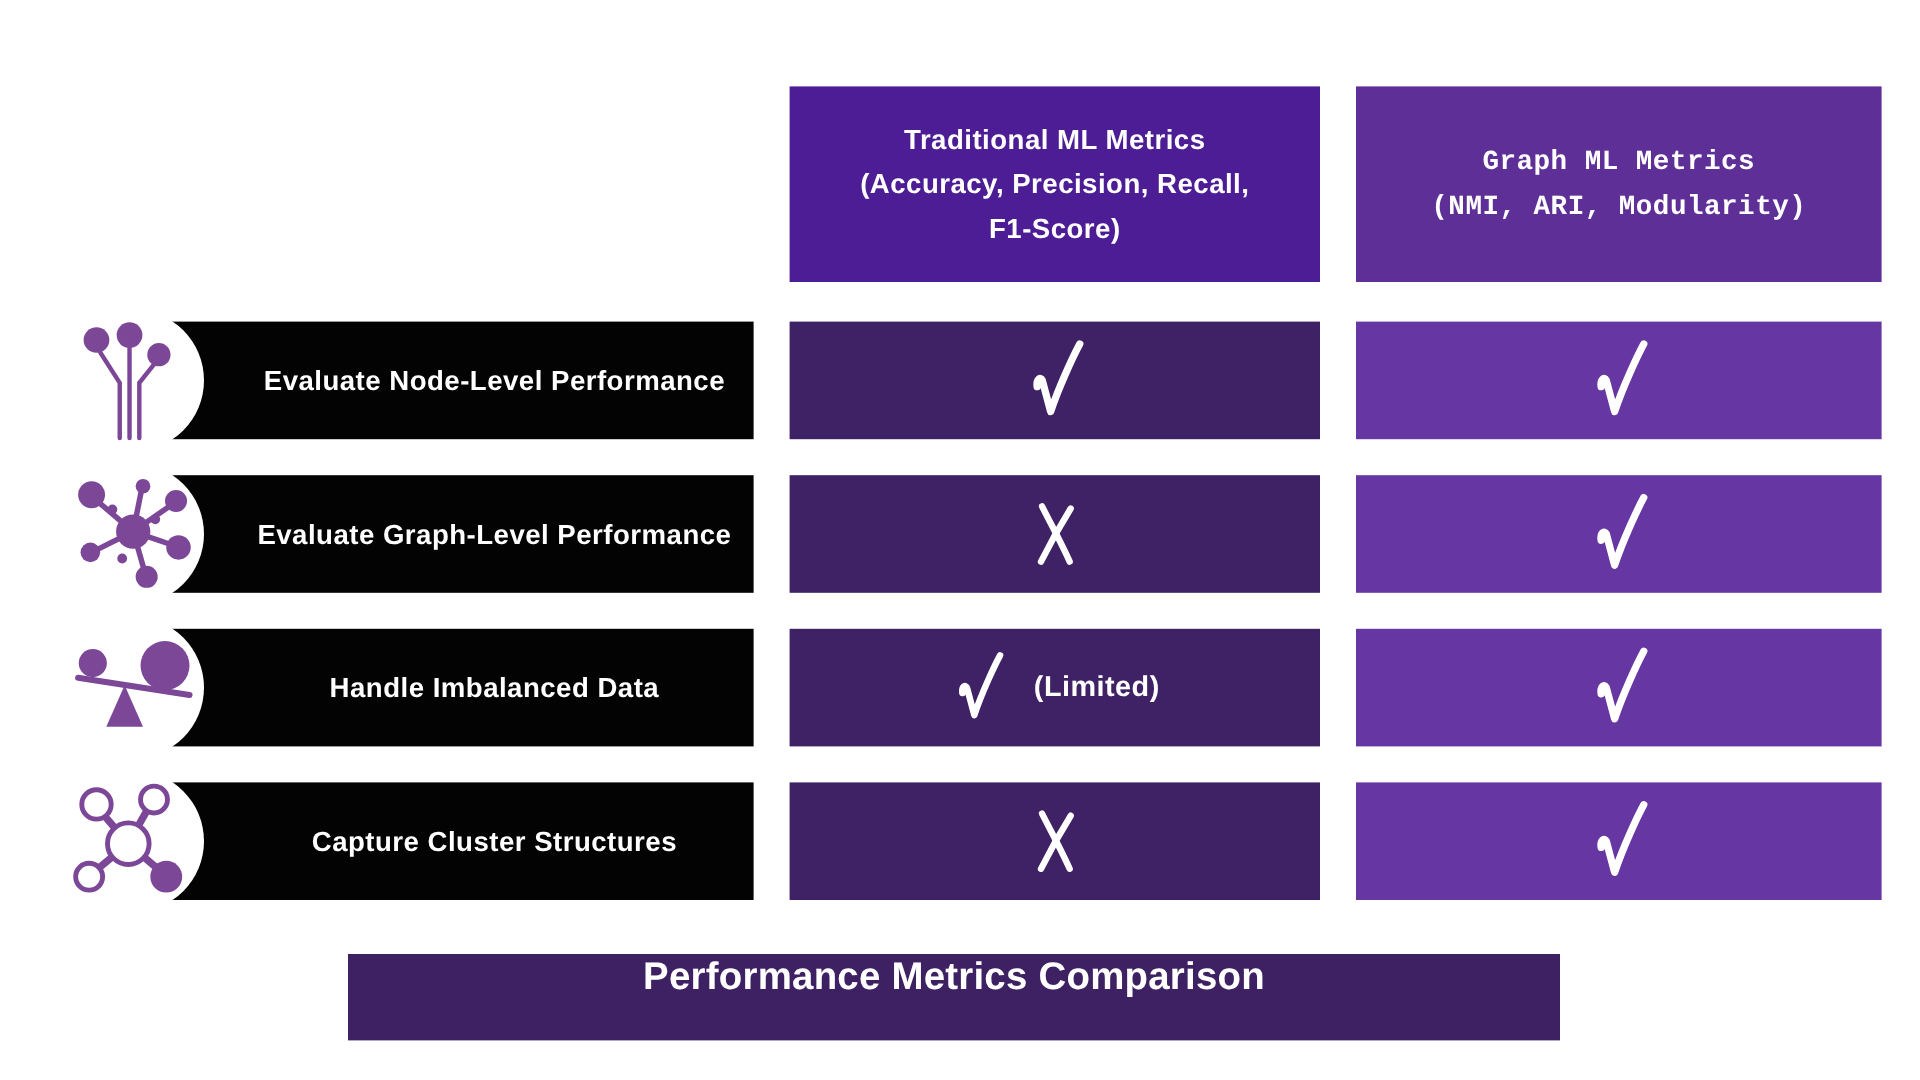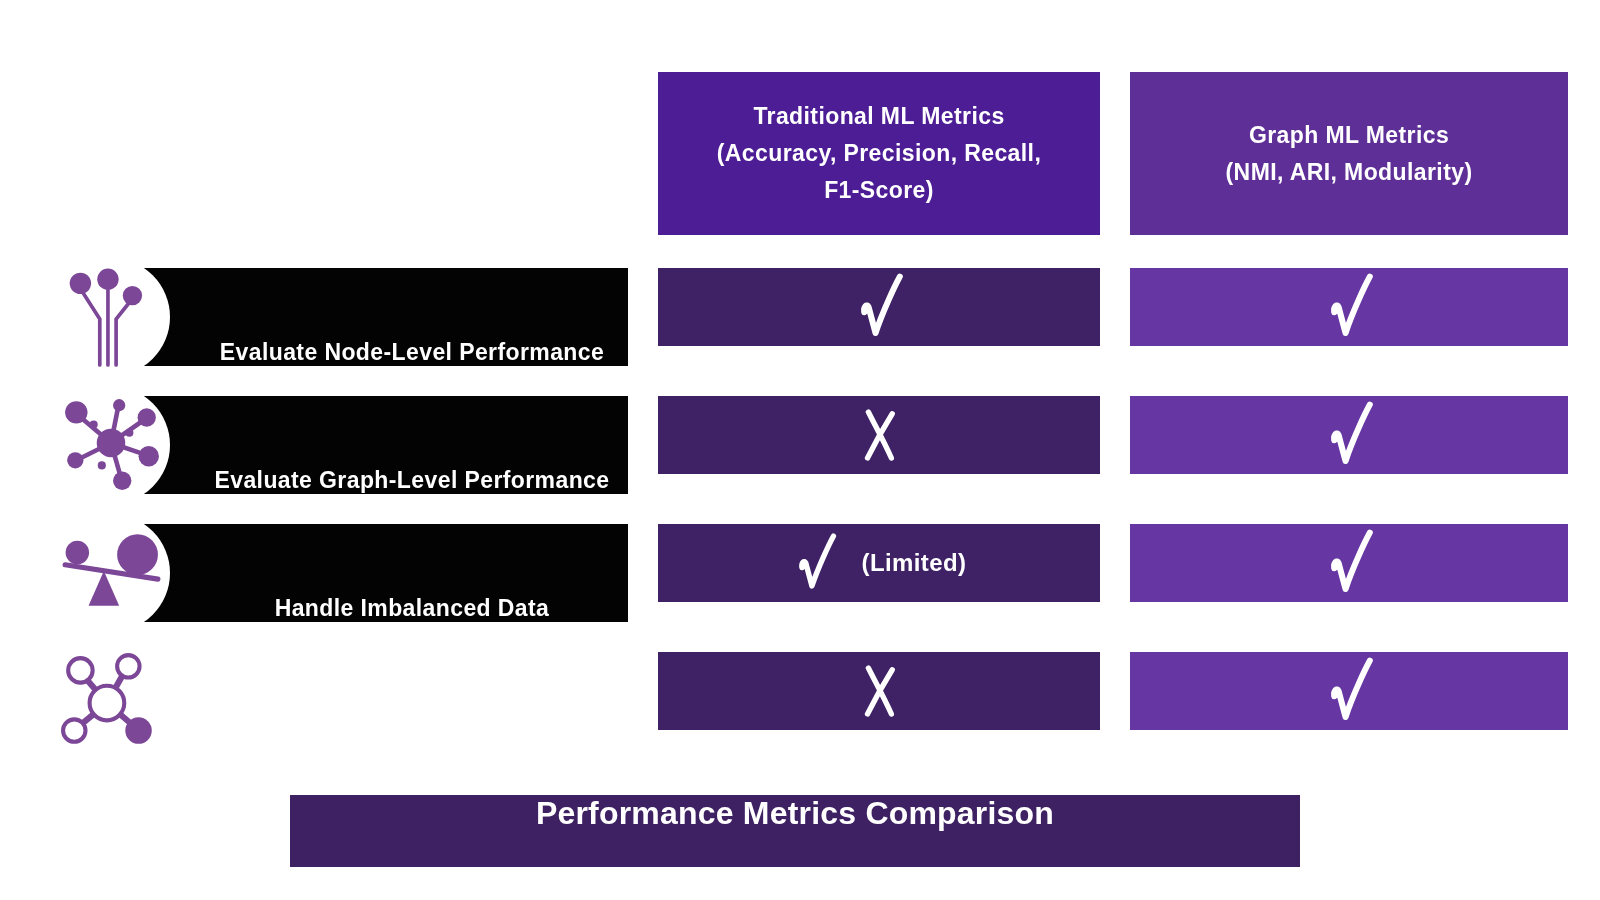--- a/index.html
+++ b/index.html
@@ -8,39 +8,39 @@
     font-family:"Liberation Sans", sans-serif; overflow:hidden;
   }
   
   .header-cell {
     position:absolute; top:72px; height:163px;
     display:flex; align-items:center; justify-content:center;
     color:#ffffff; font-weight:700; font-size:23px; line-height:1.6;
     letter-spacing:0.4px; text-align:center; white-space:pre-line;
   }
   .header-traditional { left:658px; width:442px; background:#4c1d95; }
-  .header-graph       { left:1130px; width:438px; background:#5e2f97; }
+  .header-graph       { left:1130px; width:438px; background:#5e2f97;font-family:Liberation Mono, monospace; }
 
   
   .row { position:absolute; left:0; width:1600px; height:98px; }
   .row-bar {
     position:absolute; left:100px; top:0; width:528px; height:98px;
-    background:#030303; display:flex; align-items:flex-end; justify-content:center;
+    background:#030303; display:flex; align-items:center; justify-content:center;
     box-sizing:border-box; padding-left:96px;
     color:#ffffff; font-weight:700; font-size:23px; letter-spacing:0.4px;
   }
   .icon-circle {
     position:absolute; left:52px; top:-10px; width:118px; height:118px;
     border-radius:50%; background:#ffffff;
     display:flex; align-items:center; justify-content:center; overflow:visible;
   }
   .icon-circle svg { width:102px; height:102px; overflow:visible; }
 
   .cell {
-    position:absolute; top:0; height:78px;
+    position:absolute; top:0; height:98px;
     display:flex; align-items:center; justify-content:center;
   }
   .cell-traditional { left:658px; width:442px; background:#3e2265; }
   .cell-graph       { left:1130px; width:438px; background:#6636a3; }
   .cell .mark-check, .cell .mark-cross { display:none; }
   .cell[data-mark-value="check"] .mark-check { display:block; }
   .cell[data-mark-value="cross"] .mark-cross { display:block; }
   .cell .note {
     color:#ffffff; font-weight:700; font-size:24px; letter-spacing:0.4px;
     margin-left:24px;
@@ -166,20 +166,23 @@
     </div>
     <div class="cell cell-graph" data-mark="rows.2.graph.mark" data-mark-value="check">
       <svg class="mark-check" width="52" height="74" viewBox="0 0 60 84">
         <path d="M13 48 C12 41 16 38 18 42 L26 72 C34 48 48 18 54 7" fill="none" stroke="#ffffff" stroke-width="7" stroke-linecap="round" stroke-linejoin="round"></path>
       </svg>
 
     </div>
   </div>
 
   <div class="row" style="top:652px">
+    <div class="row-bar">
+      <span>Capture Cluster Structures</span>
+    </div>
     <div class="icon-circle">
       <svg viewBox="0 0 100 100">
         <g stroke="#7d4798" stroke-width="6">
           <line x1="46" y1="52" x2="22" y2="24"></line>
           <line x1="46" y1="52" x2="64" y2="20"></line>
           <line x1="46" y1="52" x2="17" y2="76"></line>
           <line x1="46" y1="52" x2="74" y2="76"></line>
         </g>
         <g fill="#ffffff" stroke="#7d4798" stroke-width="4">
           <circle cx="46" cy="52" r="17"></circle>

